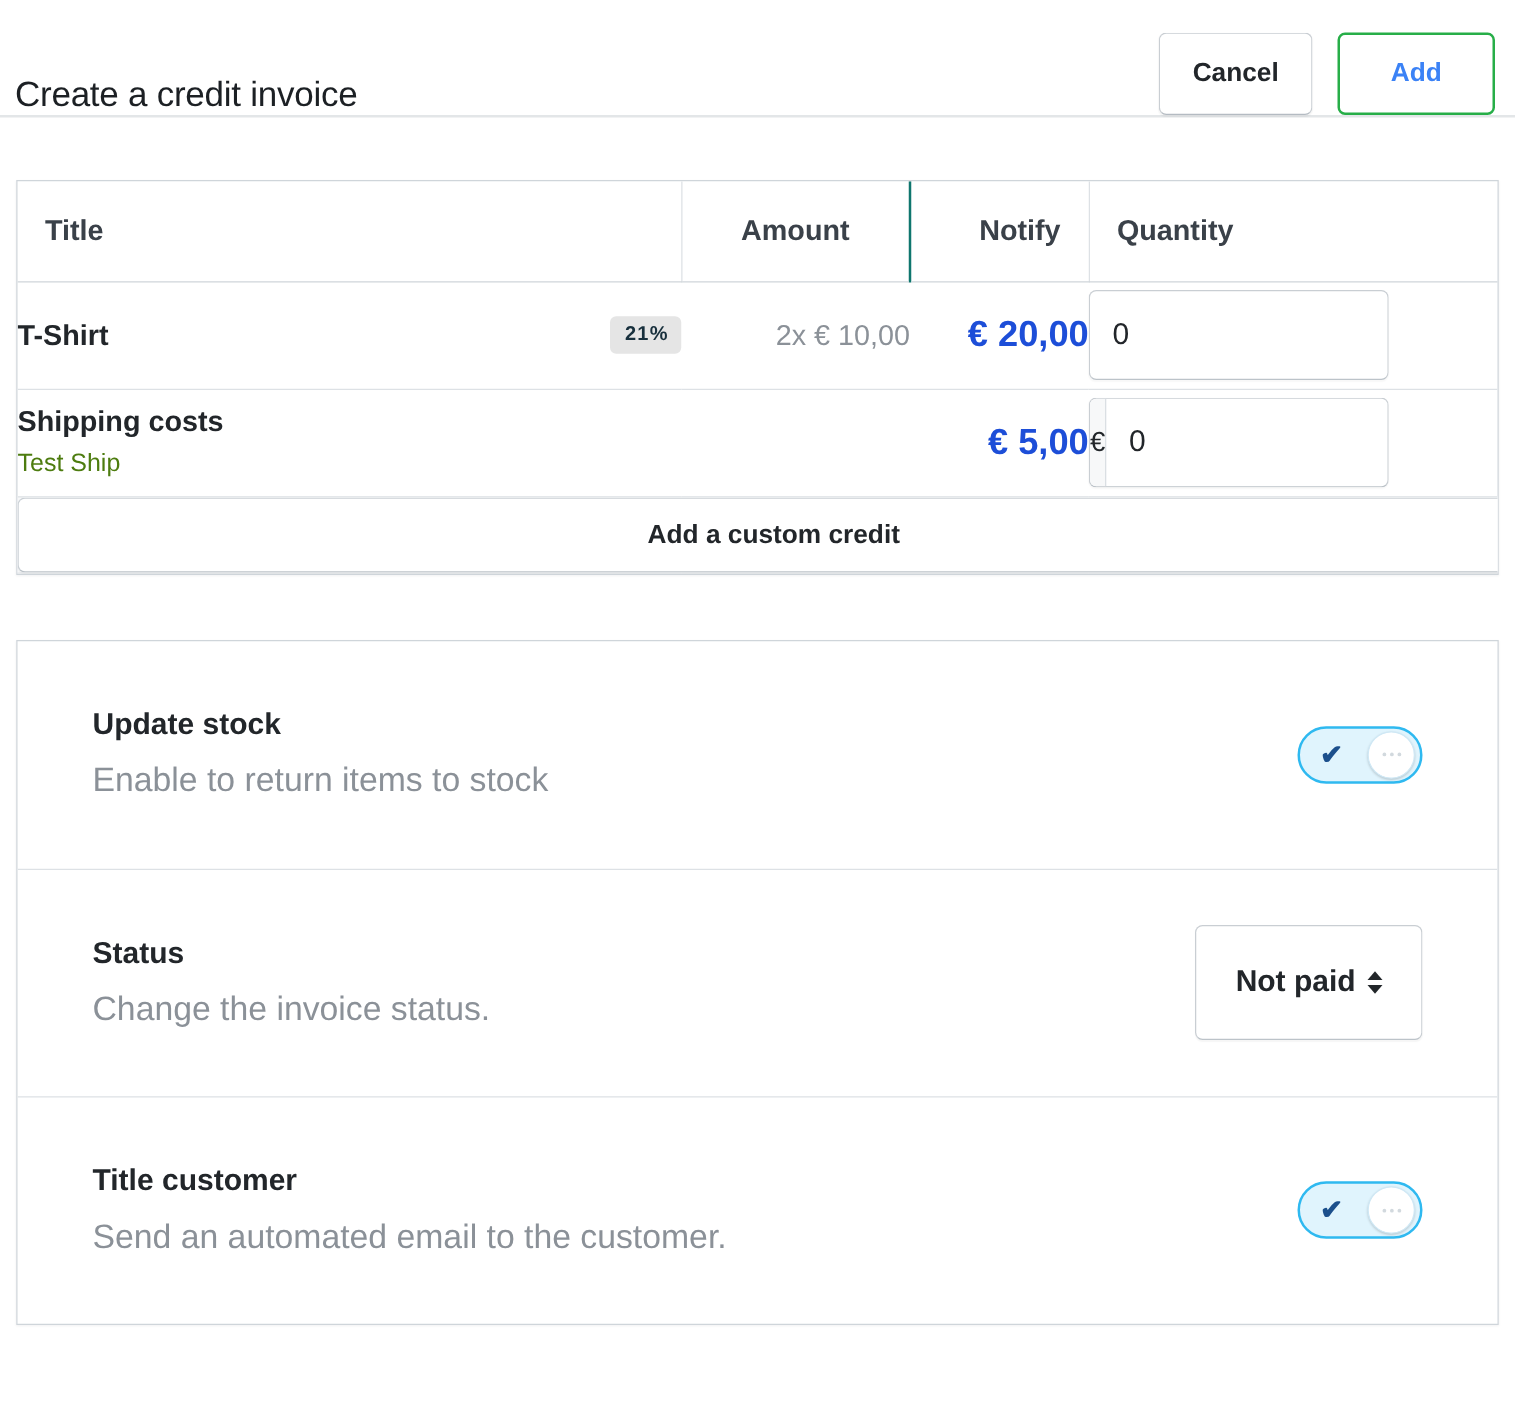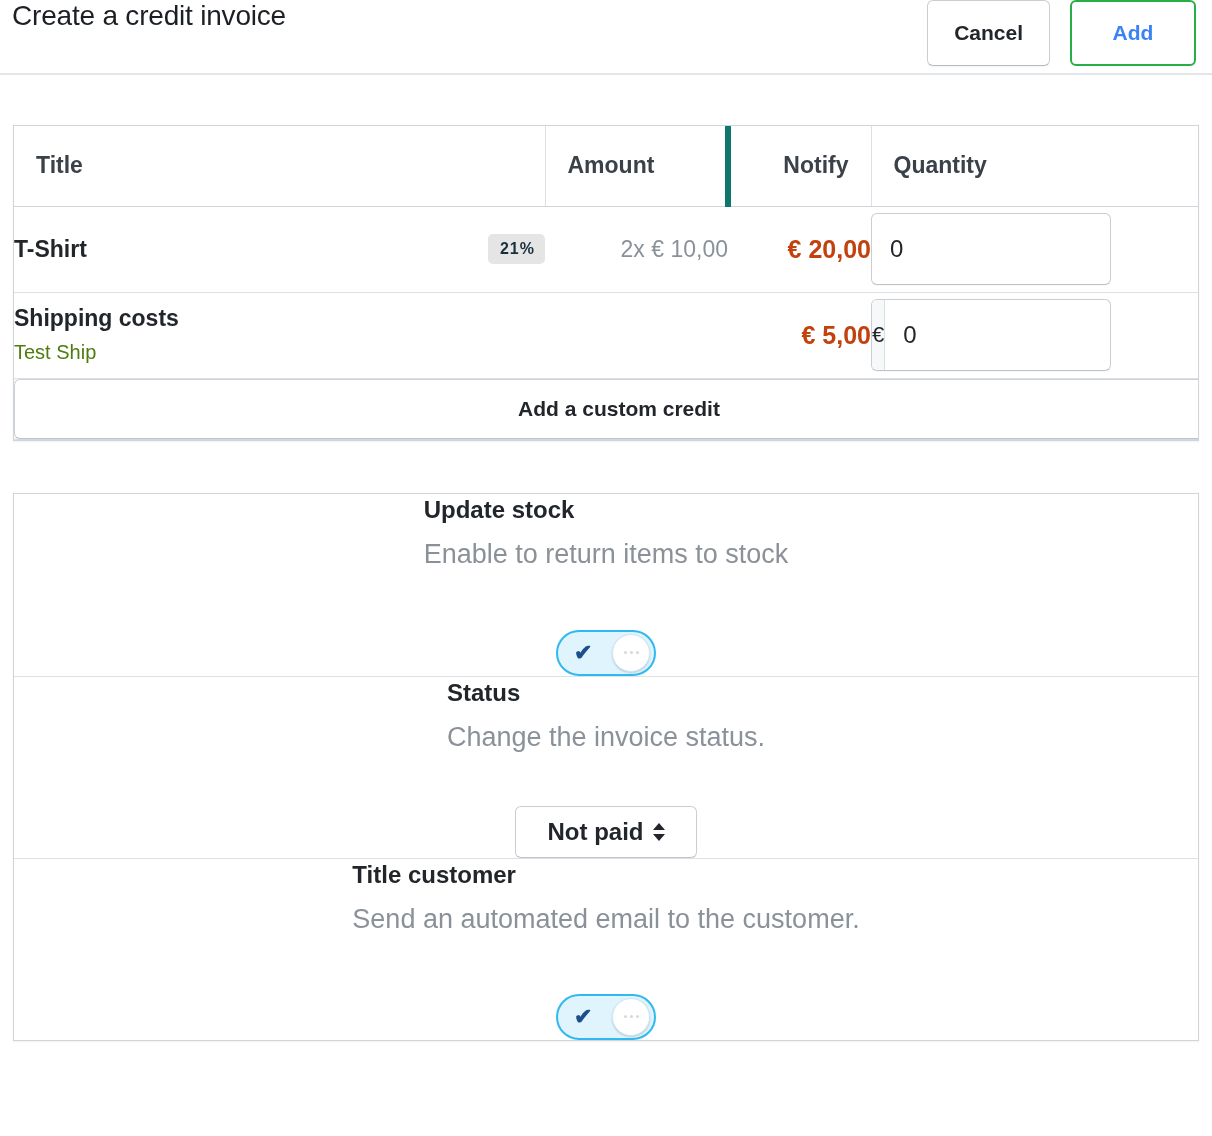--- a/index.html
+++ b/index.html
@@ -9,25 +9,25 @@
     width: 1212px;
     height: 1136px;
     background: #ffffff;
     font-family: "Liberation Sans", sans-serif;
     -webkit-font-smoothing: antialiased;
   }
 
   
   .header {
     position: relative;
-    height: 75px;
+    height: 94px;
     background: #ffffff;
     border-bottom: 2px solid #e3e6e8;
     display: flex;
-    align-items: flex-start;
+    align-items: flex-end;
     padding: 0 16px 0 12px;
   }
   .header-title {
     font-size: 28px;
     font-weight: 400;
     color: #1c2024;
     letter-spacing: -0.2px;
     flex: 1;
   }
   .header-actions {
@@ -85,21 +85,21 @@
   table.items thead th {
     border-bottom: 1px solid #cfd5da;
     font-size: 23px;
     font-weight: 700;
     color: #3a4149;
     padding: 24px 22px;
     height: 80px;
     vertical-align: middle;
   }
   th.col-title  { width: 531px; text-align: left; border-right: 1px solid #dde1e5; }
-  th.col-amount { width: 183px; text-align: left; border-right: 6px solid #0f766e; }
+  th.col-amount { width: 183px; text-align: center; border-right: 2px solid #0f766e; }
   th.col-total  { width: 143px; text-align: right; border-right: 1px solid #dde1e5; }
   th.col-qty    { width: 353px; text-align: left; }
 
   table.items tbody td {
     border-bottom: 1px solid #dde1e5;
     vertical-align: middle;
     padding: 0;
   }
   tr.item-row { height: 86px; }
 
@@ -140,22 +140,22 @@
     text-align: right;
     padding-right: 22px;
     font-size: 23px;
     color: #8b9198;
     font-weight: 400;
     white-space: nowrap;
   }
   .td-total {
     text-align: right;
     padding-right: 22px;
-    font-size: 25px;
-    color: #c2410c;
+    font-size: 29px;
+    color: #1d4ed8;
     font-weight: 700;
     white-space: nowrap;
   }
   .td-qty {
     padding: 0 22px 0 22px;
   }
 
   
   .input-group {
     display: flex;
@@ -211,21 +211,20 @@
     font-family: "Liberation Sans", sans-serif;
   }
 
   
   .setting-row {
     display: flex;
     align-items: center;
     padding: 0 60px;
     min-height: 182px;
     position: relative;
-    flex-direction: column;
   }
   .setting-row + .setting-row { border-top: 1px solid #dde1e5; }
   .setting-text { flex: 1; }
   .setting-title {
     font-size: 24px;
     font-weight: 700;
     color: #22262a;
     line-height: 1.3;
   }
   .setting-desc {
@@ -273,21 +272,21 @@
   .toggle .knob i {
     display: block;
     width: 3px;
     height: 3px;
     border-radius: 50%;
     background: #d2d9de;
   }
 
   
   .status-select {
-    height: 52px;
+    height: 92px;
     min-width: 182px;
     background: #ffffff;
     border: 1px solid #c9ced3;
     border-bottom-color: #bcc3c9;
     border-radius: 6px;
     display: flex;
     align-items: center;
     justify-content: center;
     gap: 9px;
     font-size: 24px;

